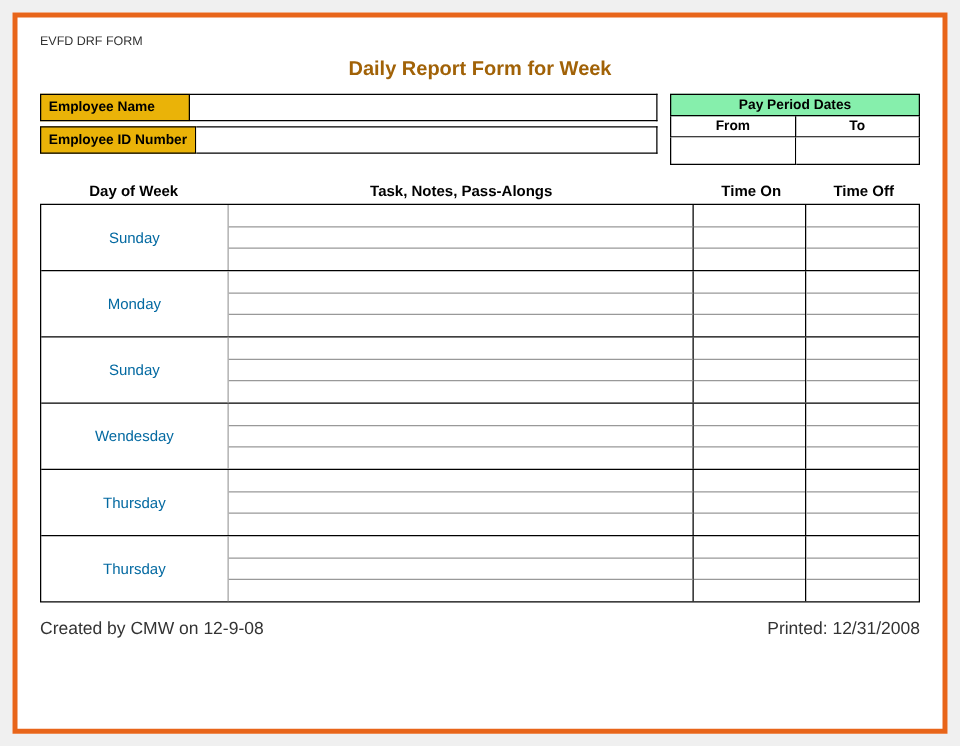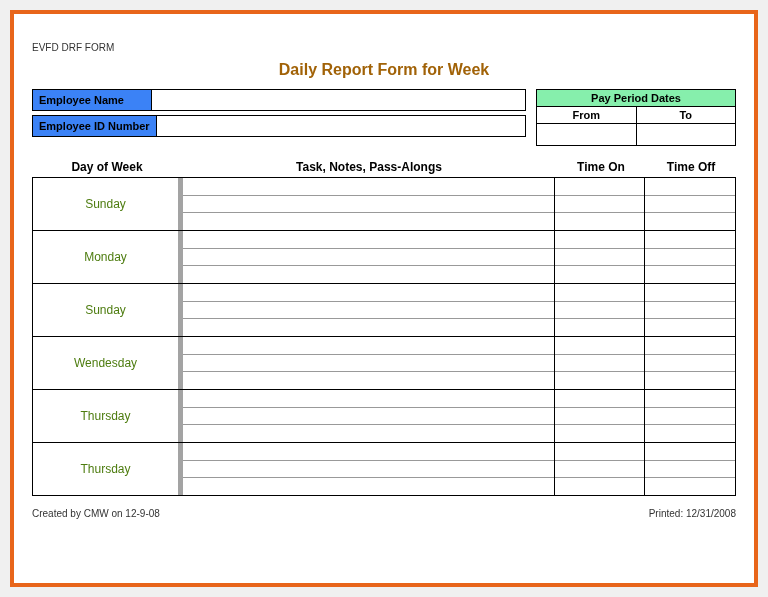--- a/index.html
+++ b/index.html
@@ -9,21 +9,21 @@
       justify-content: center;
       align-items: center;
       min-height: 100vh;
       font-family: Arial, sans-serif;
     }
     .outer-border {
       width: 748px;
       min-height: 577px;
       border: 4px solid #e8651a;
       background: #fff;
-      padding: 28px 18px 14px 18px;
+      padding: 14px 18px 14px 18px;
       position: relative;
     }
     .form-header-label {
       font-size: 10px;
       color: #333;
       margin-bottom: 8px;
     }
     .form-title {
       text-align: center;
       font-size: 16px;
@@ -42,21 +42,21 @@
     .field-row {
       display: flex;
       align-items: center;
       margin-bottom: 4px;
     }
     .field-label {
       border: 1px solid #000;
       padding: 2px 6px;
       font-size: 11px;
       font-weight: bold;
-      background: #3b82f6;
+      background: #eab308;
       min-width: 120px;
       height: 22px;
       display: flex;
       align-items: center;
     }
     .field-input {
       border: 1px solid #000;
       border-left: none;
       height: 22px;
       flex: 1;
@@ -148,26 +148,26 @@
     .day-row {
       display: flex;
       border-bottom: 1px solid #000;
     }
     .day-row:last-child {
       border-bottom: none;
     }
     .day-name-cell {
       width: 150px;
       min-height: 52px;
-      border-right: 5px solid #a3a3a3;
+      border-right: 1px solid #a3a3a3;
       display: flex;
       align-items: center;
       justify-content: center;
       font-size: 12px;
-      color: #4d7c0f;
+      color: #0369a1;
       flex-shrink: 0;
     }
     .task-cell {
       flex: 1;
       border-right: 1px solid #000;
       display: flex;
       flex-direction: column;
     }
     .task-sub-row {
       flex: 1;
@@ -191,21 +191,21 @@
       border-bottom: 1px solid #999;
     }
     .time-sub-row:last-child {
       border-bottom: none;
     }
 
     .footer {
       display: flex;
       justify-content: space-between;
       margin-top: 12px;
-      font-size: 10px;
+      font-size: 14px;
       color: #333;
     }
   </style>
 </head>
 <body>
 
 <div class="outer-border">
 
   <div class="form-header-label">EVFD DRF FORM</div>
 

